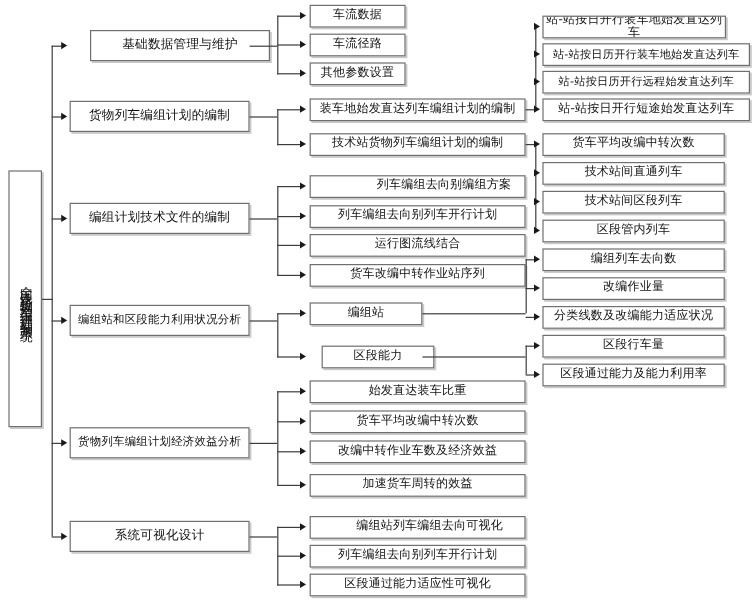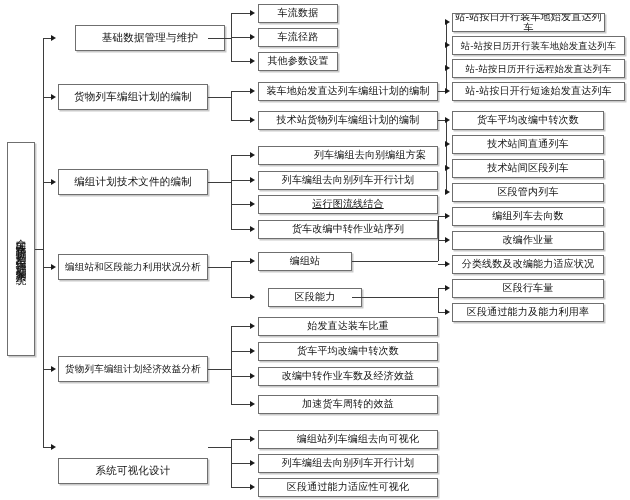--- a/index.html
+++ b/index.html
@@ -49,32 +49,32 @@
 
 <div id="stage">
 
   <div class="node n-root" style="left:7px;top:142px;width:28px;height:214px;">全国铁路货物列车编组计划编制系统</div>
 
   <div class="node n-l2" style="left:58px;top:25px;width:150px;height:26px;margin-left:17px;">基础数据管理与维护</div>
   <div class="node n-l2" style="left:58px;top:84px;width:150px;height:26px;">货物列车编组计划的编制</div>
   <div class="node n-l2" style="left:58px;top:169px;width:150px;height:26px;">编组计划技术文件的编制</div>
   <div class="node n-l2" style="left:58px;top:254px;width:150px;height:26px;font-size:9.5px;">编组站和区段能力利用状况分析</div>
   <div class="node n-l2" style="left:58px;top:356px;width:150px;height:26px;font-size:9.5px;">货物列车编组计划经济效益分析</div>
-  <div class="node n-l2" style="left:58px;top:434px;width:150px;height:26px;margin-top:24px;">系统可视化设计</div>
+  <div class="node n-l2" style="left:58px;top:434px;width:150px;height:26px;">系统可视化设计</div>
 
   <div class="node n-l3" style="left:258px;top:4px;width:80px;height:19px;">车流数据</div>
   <div class="node n-l3" style="left:258px;top:28px;width:80px;height:19px;">车流径路</div>
   <div class="node n-l3" style="left:258px;top:52px;width:80px;height:19px;">其他参数设置</div>
 
   <div class="node n-l3" style="left:258px;top:82px;width:180px;height:19px;">装车地始发直达列车编组计划的编制</div>
   <div class="node n-l3" style="left:258px;top:111px;width:180px;height:19px;">技术站货物列车编组计划的编制</div>
 
   <div class="node n-l3" style="left:258px;top:146px;width:180px;height:19px;padding-left:44px;">列车编组去向别编组方案</div>
   <div class="node n-l3" style="left:258px;top:171px;width:180px;height:19px;">列车编组去向别列车开行计划</div>
-  <div class="node n-l3" style="left:258px;top:195px;width:180px;height:19px;text-decoration:underline;">运行图流线结合</div>
+  <div class="node n-l3" style="left:258px;top:195px;width:180px;height:19px;">运行图流线结合</div>
   <div class="node n-l3" style="left:258px;top:220px;width:180px;height:19px;">货车改编中转作业站序列</div>
 
   <div class="node n-l3" style="left:258px;top:252px;width:94px;height:19px;">编组站</div>
   <div class="node n-l3" style="left:268px;top:288px;width:94px;height:19px;">区段能力</div>
 
   <div class="node n-l3" style="left:258px;top:317px;width:180px;height:19px;">始发直达装车比重</div>
   <div class="node n-l3" style="left:258px;top:342px;width:180px;height:19px;">货车平均改编中转次数</div>
   <div class="node n-l3" style="left:258px;top:367px;width:180px;height:19px;">改编中转作业车数及经济效益</div>
   <div class="node n-l3" style="left:258px;top:395px;width:180px;height:19px;">加速货车周转的效益</div>
 

